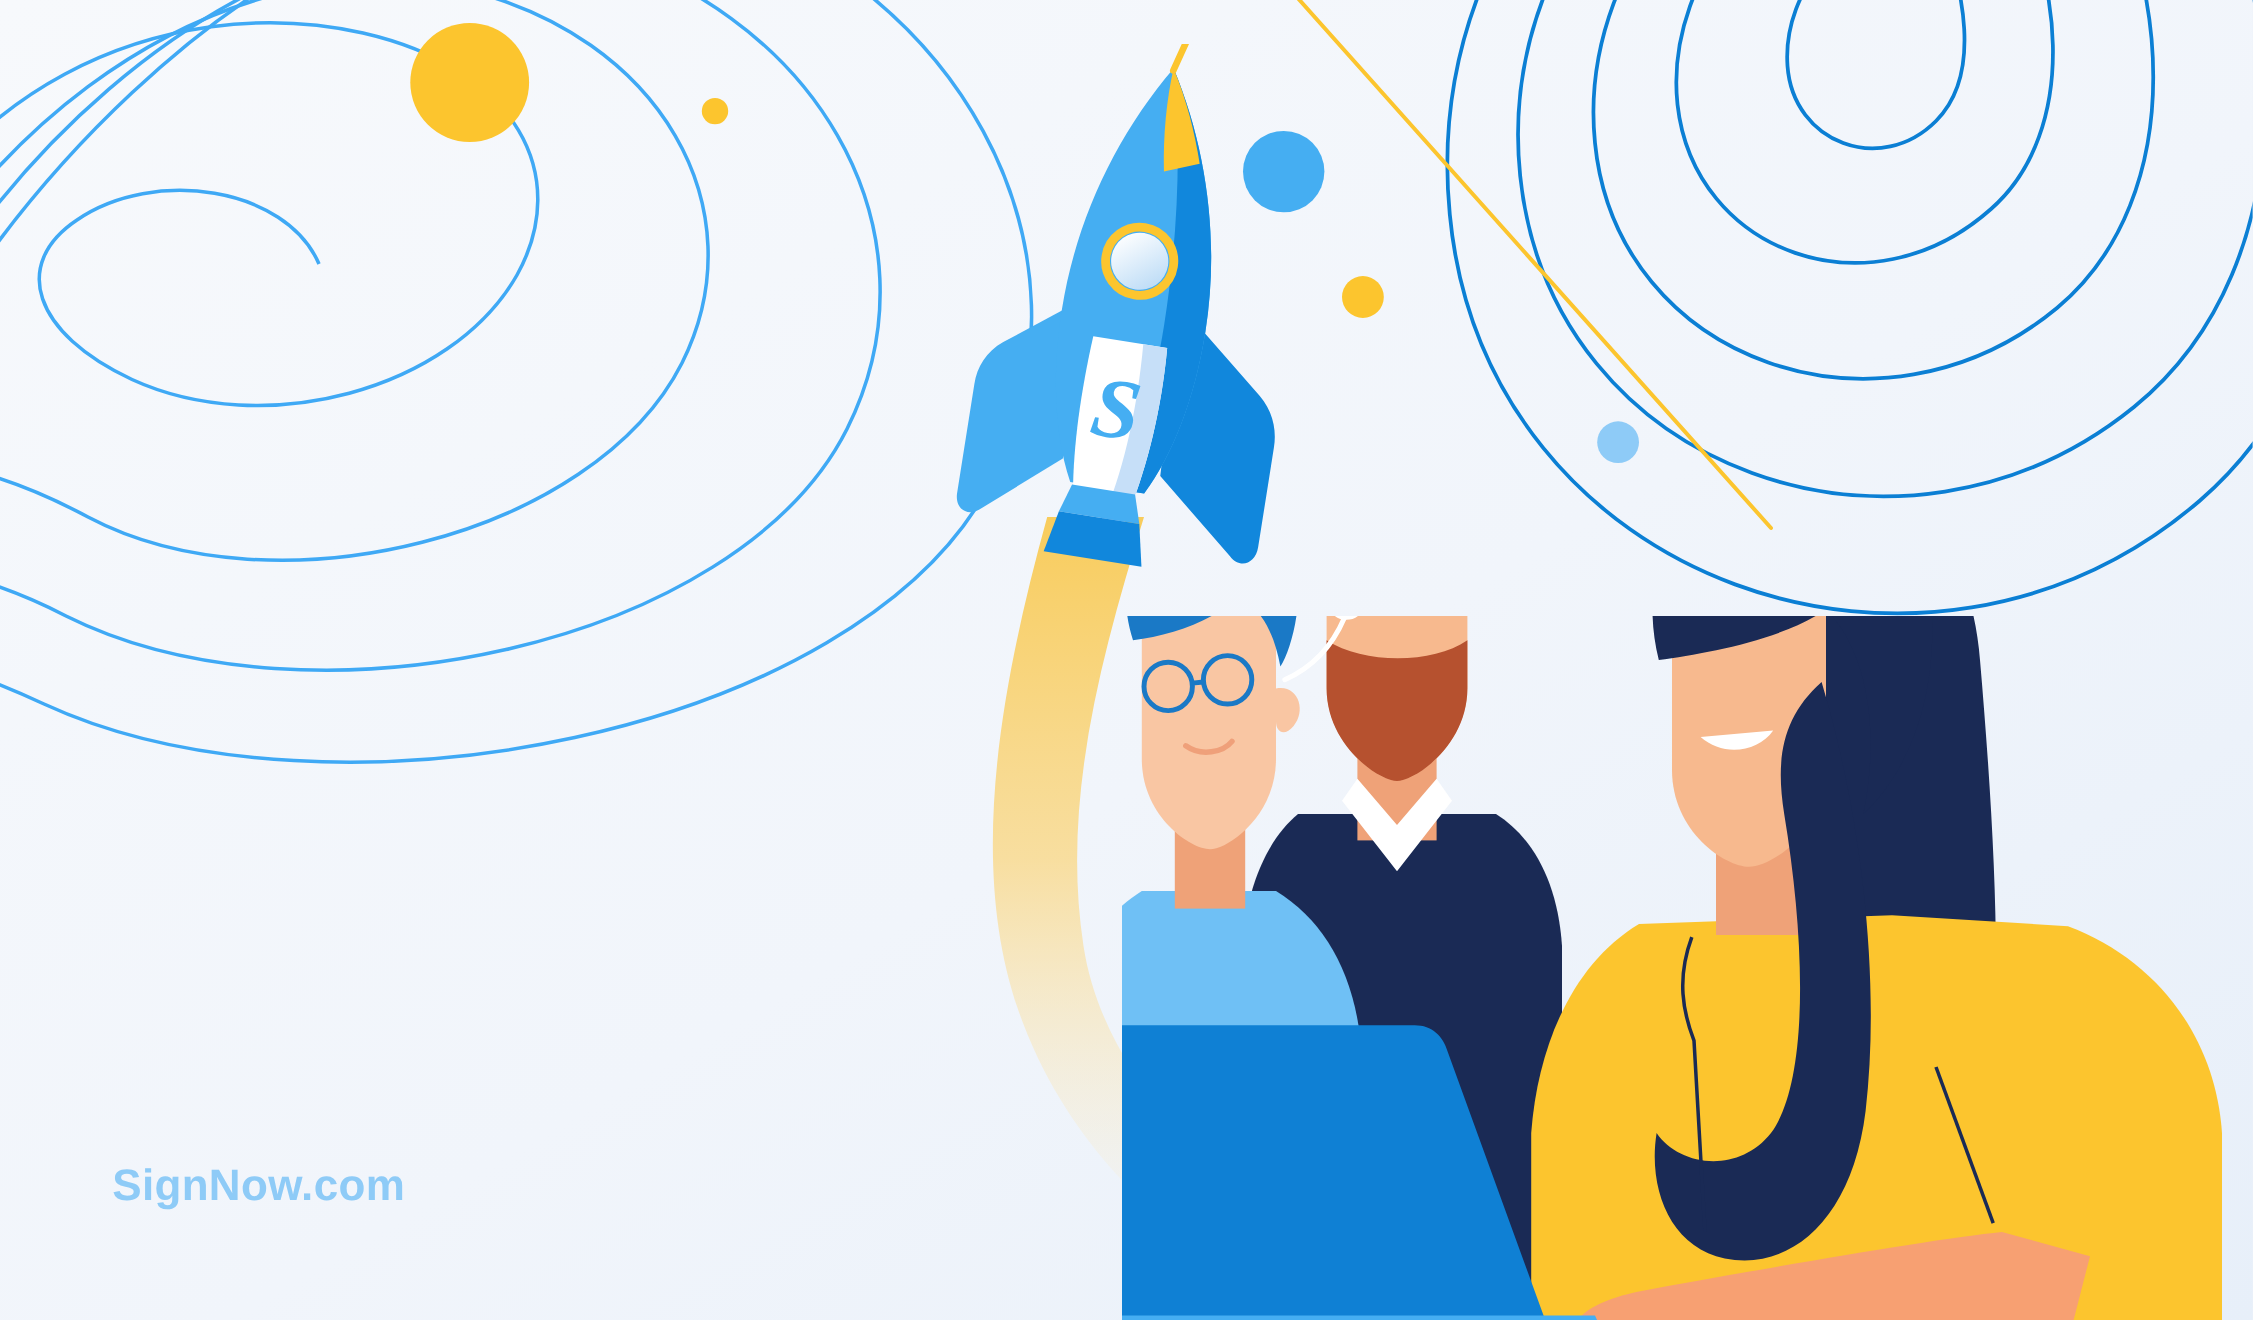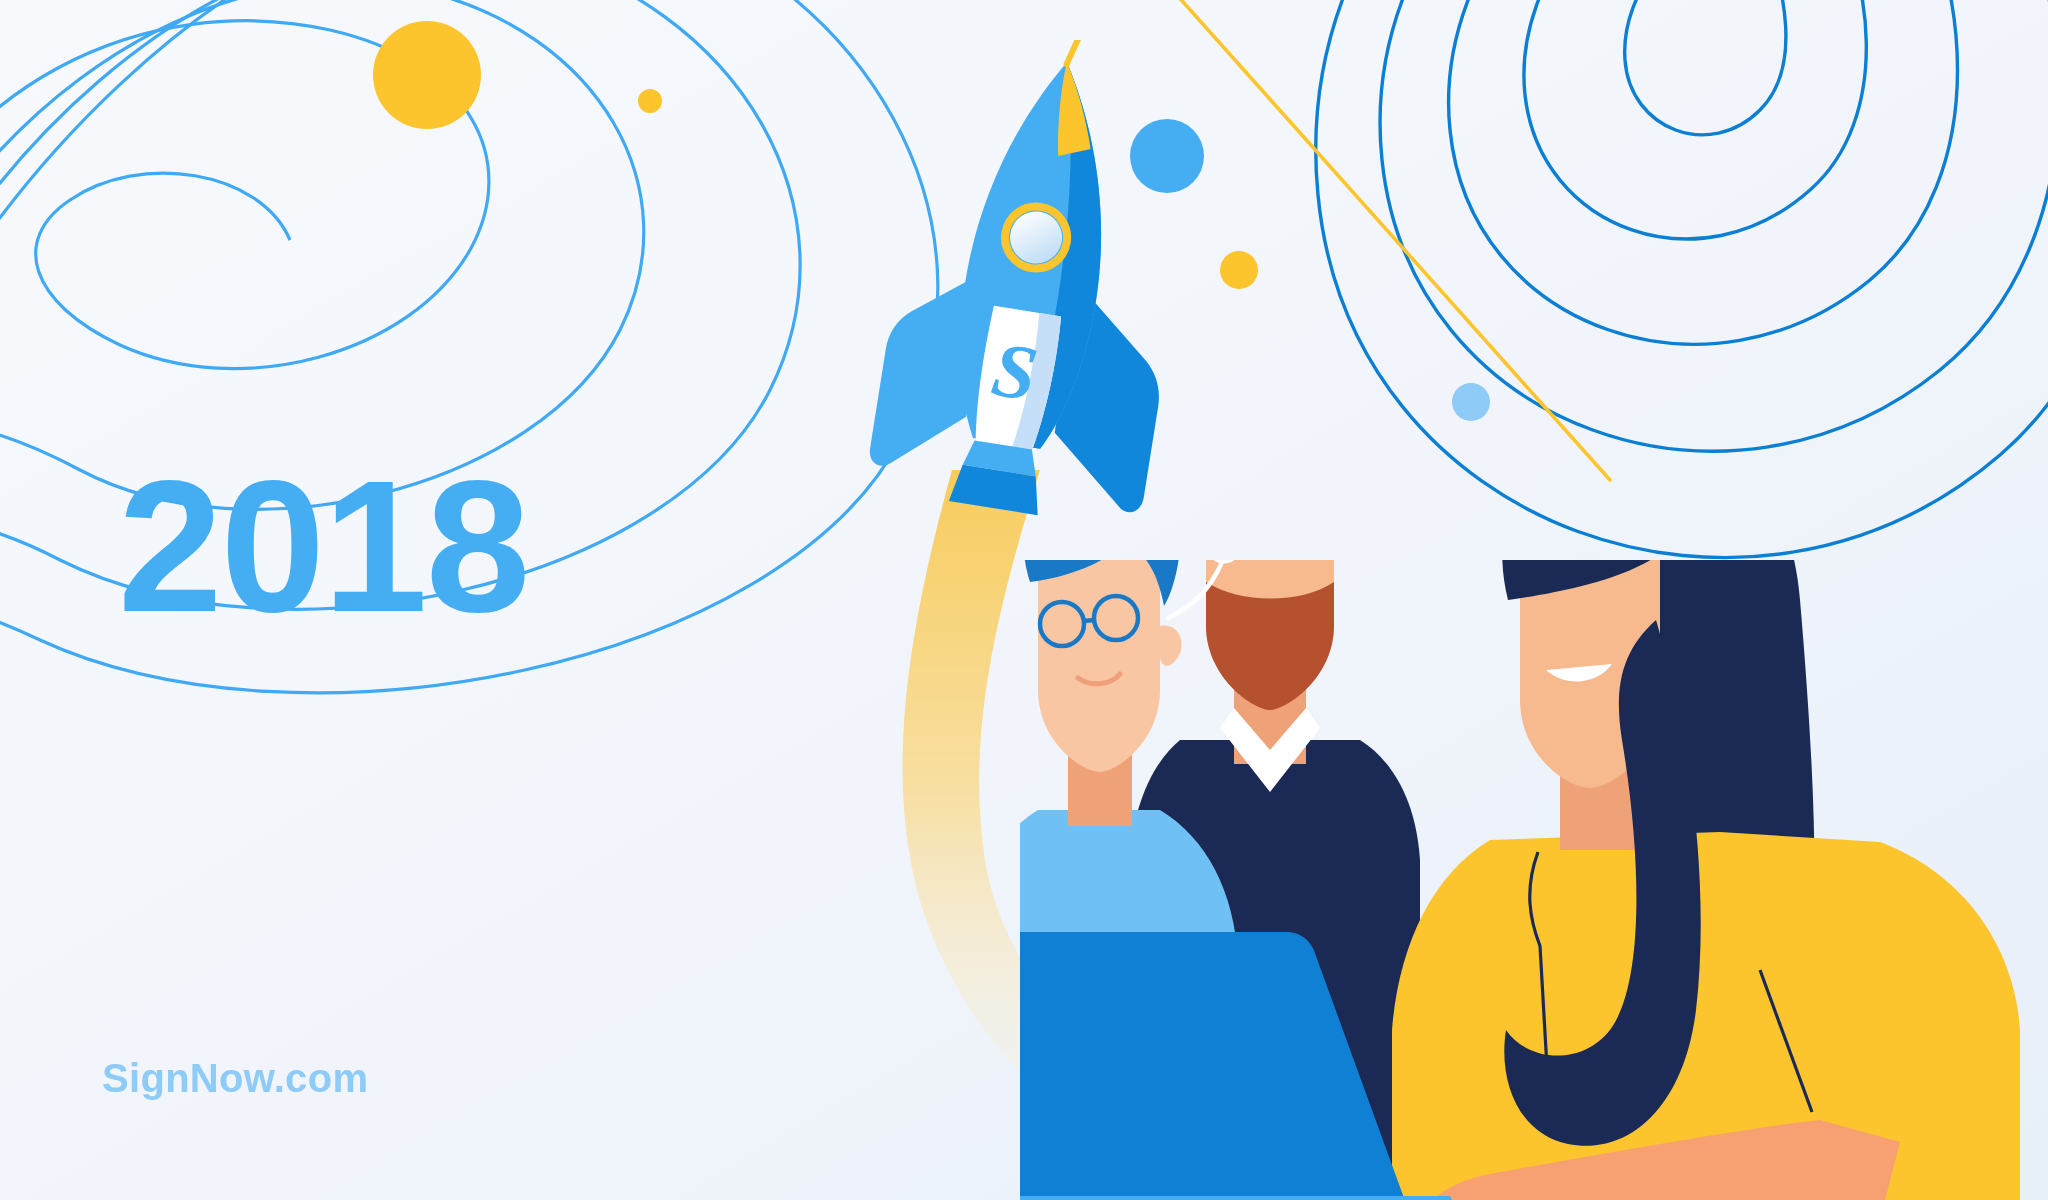--- a/index.html
+++ b/index.html
@@ -277,18 +277,17 @@
 
       <g>
         <path d="M -148 400 C -148 384, -136 372, -120 372 L 266 372
                  C 282 372, 292 382, 296 396 L 392 660 L -48 660 Z" fill="#0F80D4"></path>
         <path d="M -200 636 L 430 636 L 450 680 L -220 680 Z" fill="#45AEF2"></path>
       </g>
     </svg>
   </div>
 
   <div class="text-block">
-    <div class="year">2018</div>
   </div>
 
   <div class="brand">SignNow.com</div>
 
 </div>
 
 </body></html>

